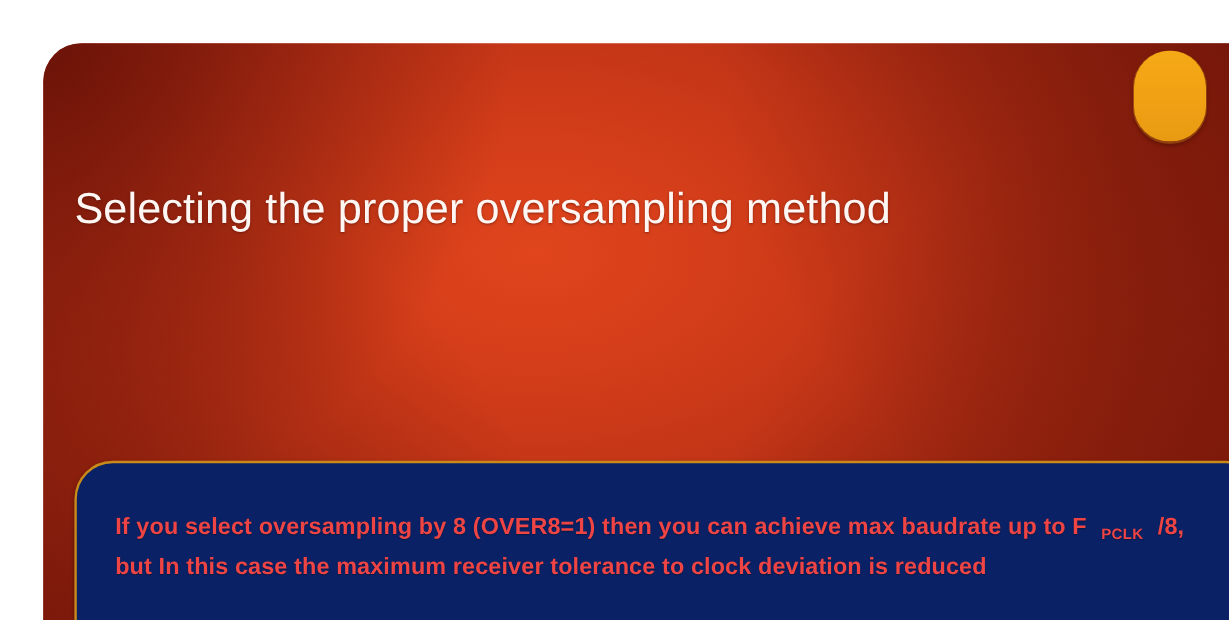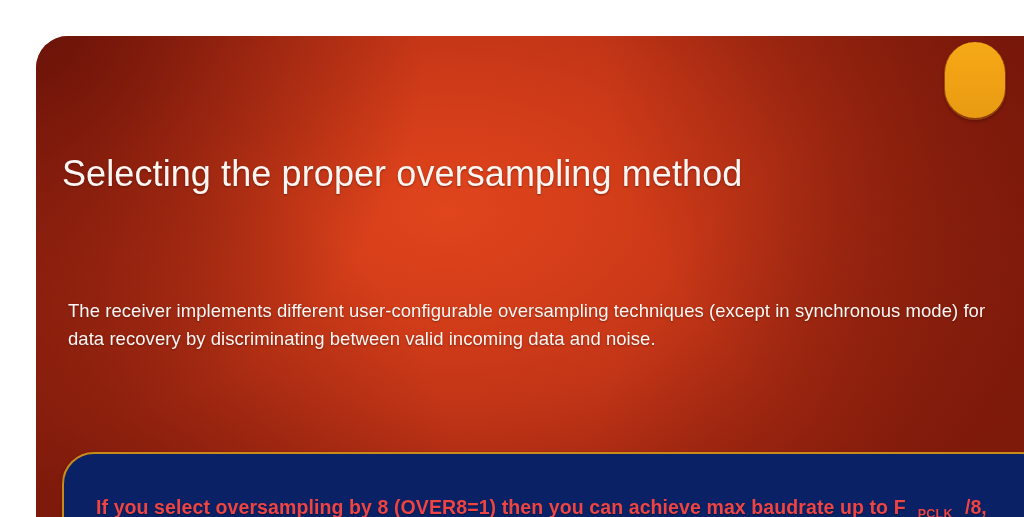--- a/index.html
+++ b/index.html
@@ -102,21 +102,20 @@
 </style>
 </head>
 <body>
 
 <div id="slide">
 
   <div class="accent-rect"></div>
 
   <div class="title">Selecting the proper oversampling method</div>
 
-  <div class="subtitle">The receiver implements different user-configurable oversampling techniques (except in synchronous mode) for data recovery by discriminating between valid incoming data and noise.</div>
 
   <div class="blue-box" style="background: rgb(10, 34, 101); border-color: rgb(201, 138, 28);">
     <div class="blue-box-inner">
       <p class="para first" style="color: #ef4444;">If you select oversampling by 8 (OVER8=1) then you can achieve max baudrate up to F<sub>PCLK</sub>/8, but In this case the maximum receiver tolerance to clock deviation is reduced</p>
 
     </div>
   </div>
 
 </div>
 

